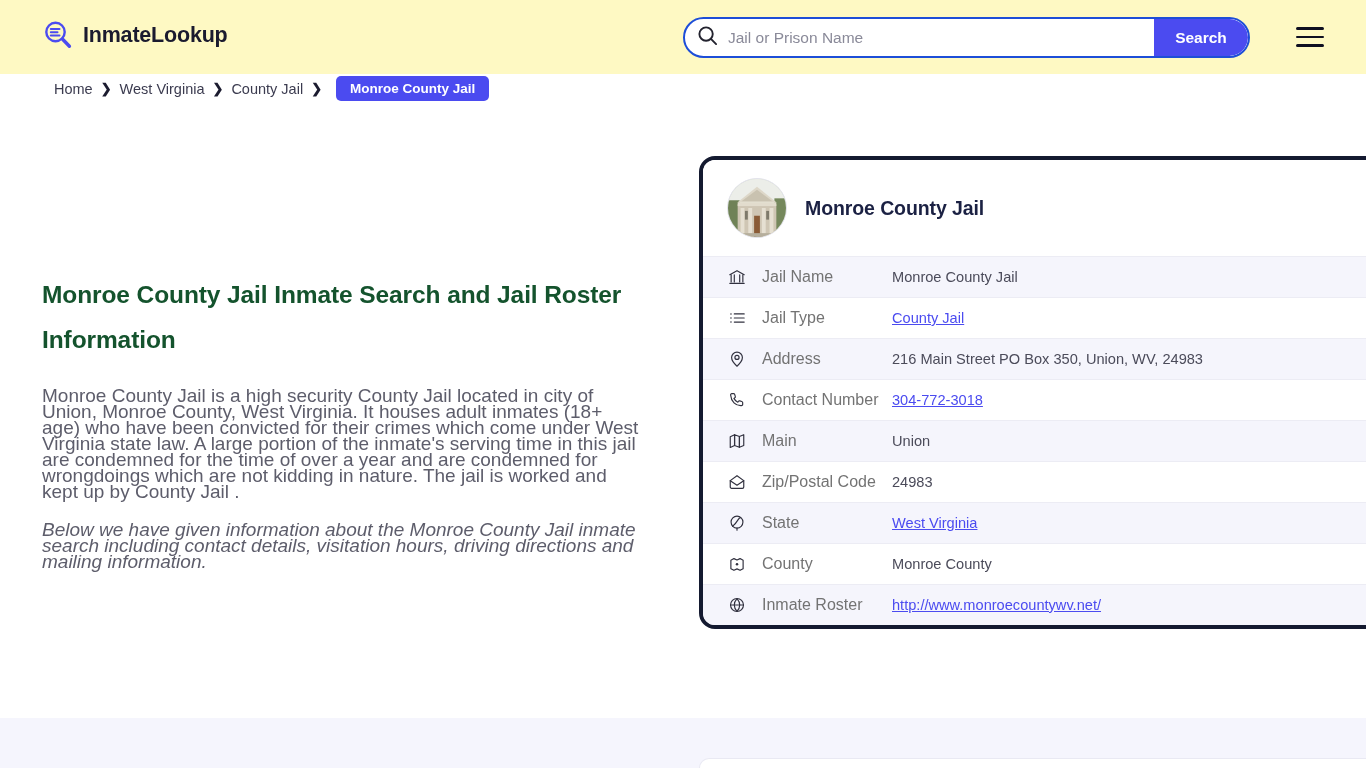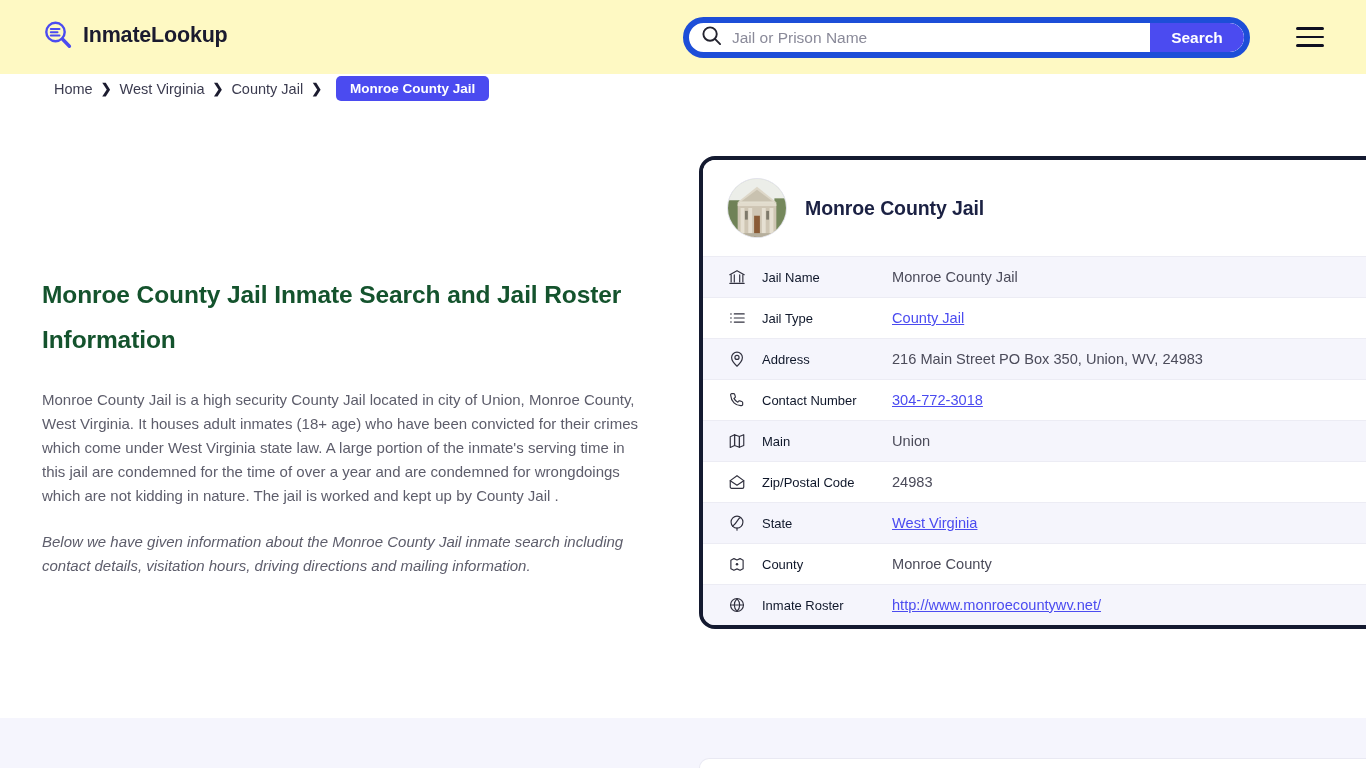--- a/index.html
+++ b/index.html
@@ -35,21 +35,21 @@
     font-weight: 700;
     color: #1b1b2f;
     letter-spacing: -0.2px;
     white-space: nowrap;
   }
 
   .search-wrap {
     position: absolute;
     left: 683px; top: 17px;
     width: 567px; height: 41px;
-    border: 6px solid #1d4ed8;
+    border: 2px solid #1d4ed8;
     border-radius: 21px;
     background: #ffffff;
     display: flex;
     align-items: center;
     overflow: hidden;
   }
   .search-icon { margin-left: 12px; flex: 0 0 auto; display: block; }
   .search-input {
     flex: 1 1 auto;
     border: none;
@@ -137,22 +137,22 @@
   .article h1 {
     margin: 0 0 26px 0;
     font-size: 24.5px;
     line-height: 45px;
     font-weight: 700;
     color: #14532d;
     letter-spacing: -0.1px;
   }
   .article p {
     margin: 0 0 22px 0;
-    font-size: 15px;
-    line-height: 24px;
+    font-size: 19px;
+    line-height: 16px;
     color: #5d5d6b;
   }
   .article p:last-child { margin-bottom: 0; font-style: italic; }
 
   
   .info-card {
     position: absolute;
     left: 699px; top: 156px;
     width: 740px;
     background: #ffffff;
@@ -198,22 +198,22 @@
     margin-right: 16px;
     display: flex;
     align-items: center;
     justify-content: center;
     color: #31313f;
   }
   .row-icon svg { display: block; }
   .row-label {
     flex: 0 0 auto;
     width: 130px;
-    font-size: 13px;
-    color: #0f172a;
+    font-size: 16px;
+    color: #737373;
     white-space: nowrap;
   }
   .row-value {
     flex: 1 1 auto;
     font-size: 14.6px;
     color: #4b4b5a;
     white-space: nowrap;
     overflow: hidden;
     text-overflow: ellipsis;
   }

